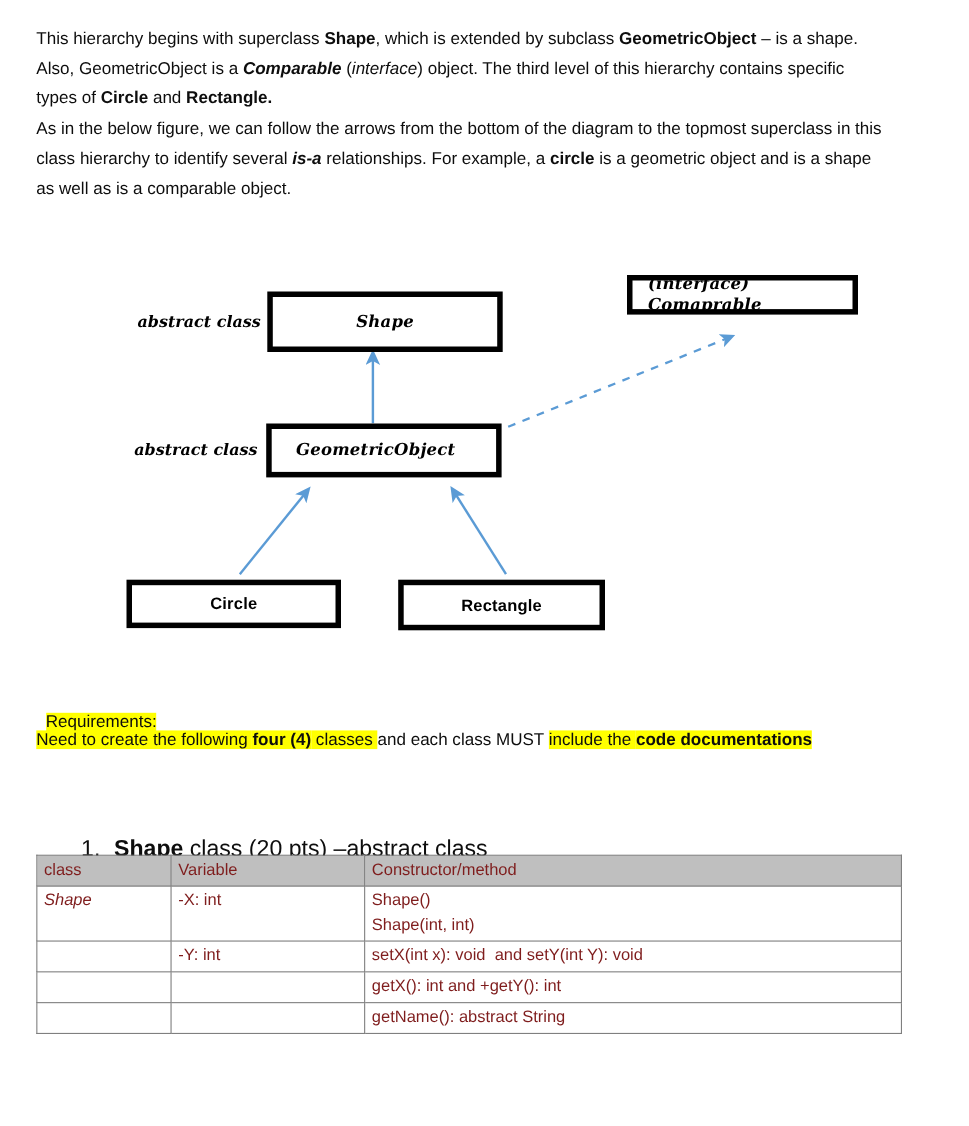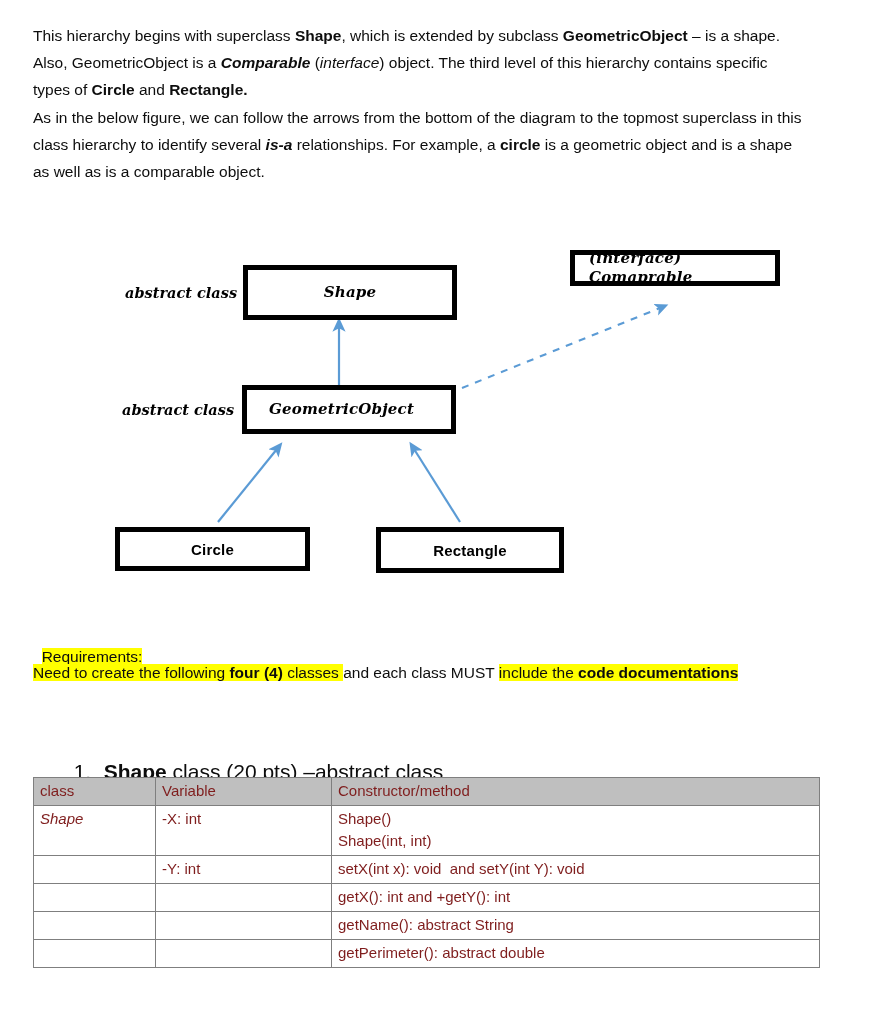--- a/index.html
+++ b/index.html
@@ -66,21 +66,21 @@
     font-weight: bold;
     font-style: italic;
     font-size: 14.5px;
     color: #000;
     white-space: nowrap;
   }
   #box-shape       { left: 243px; top: 65px;  width: 214px; height: 55px; justify-content: center; }
   #box-geometric   { left: 242px; top: 185px; width: 214px; height: 49px; padding-left: 22px; }
   #box-interface   { left: 570px; top: 50px;  width: 210px; height: 36px; padding-left: 14px; }
   #box-circle      { left: 115px; top: 327px; width: 195px; height: 44px; justify-content: center; }
-  #box-rectangle   { left: 376px; top: 327px; width: 188px; height: 46px; justify-content: center; }
+  #box-rectangle   { left: 362px; top: 327px; width: 188px; height: 46px; justify-content: center; }
   #label-abstract-shape     { left: 125px; top: 84px; }
   #label-abstract-geometric { left: 122px; top: 201px; }
 
   #arrows {
     position: absolute;
     left: 0; top: 0;
     width: 881px; height: 400px;
     overflow: visible;
   }
 
@@ -234,19 +234,14 @@
       <tr>
         <td></td>
         <td></td>
         <td style="white-space: pre-wrap;">getX(): int and +getY(): int</td>
       </tr>
       <tr>
         <td></td>
         <td></td>
         <td style="white-space: pre-wrap;">getName(): abstract String</td>
       </tr>
-      <tr>
-        <td></td>
-        <td></td>
-        <td style="white-space: pre-wrap;">getPerimeter(): abstract double</td>
-      </tr>
     </tbody>
 </table>
 
 </body></html>

